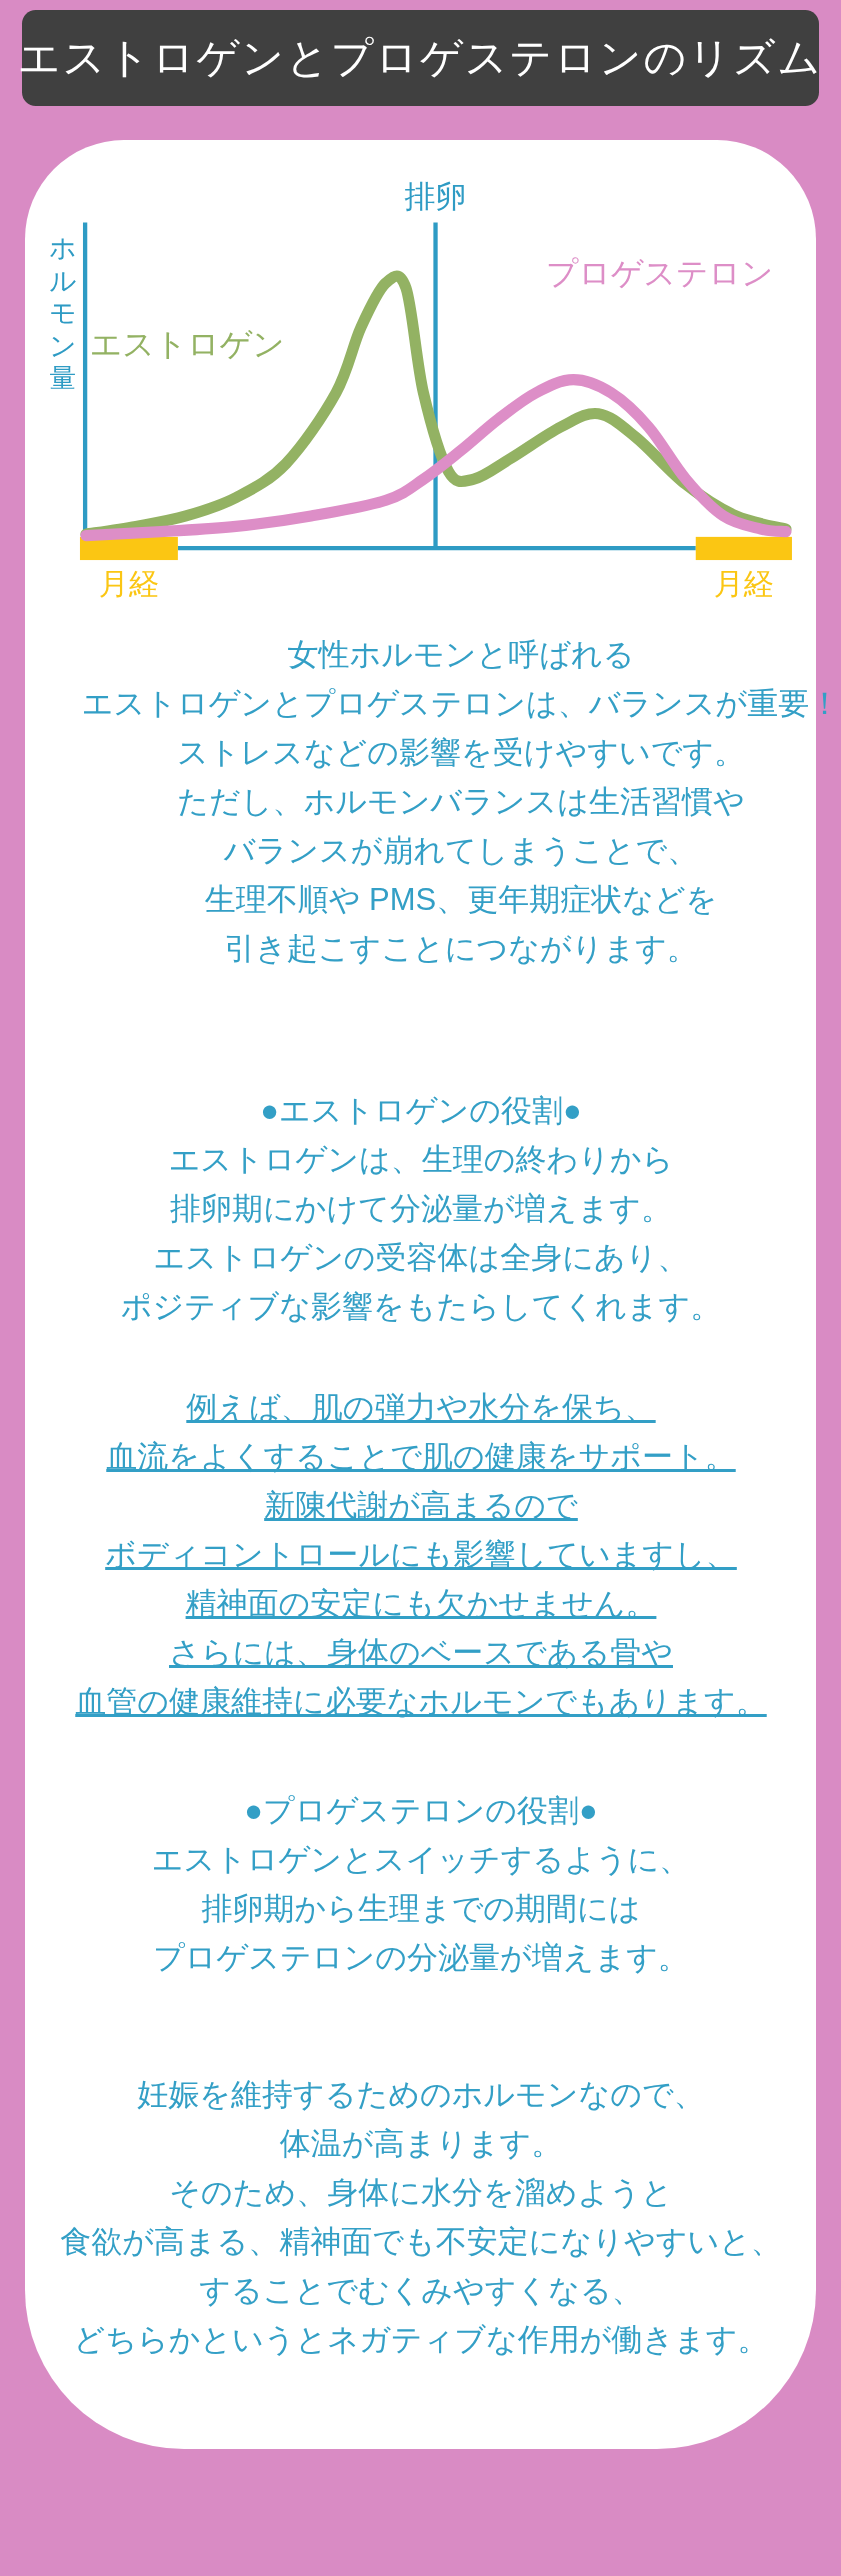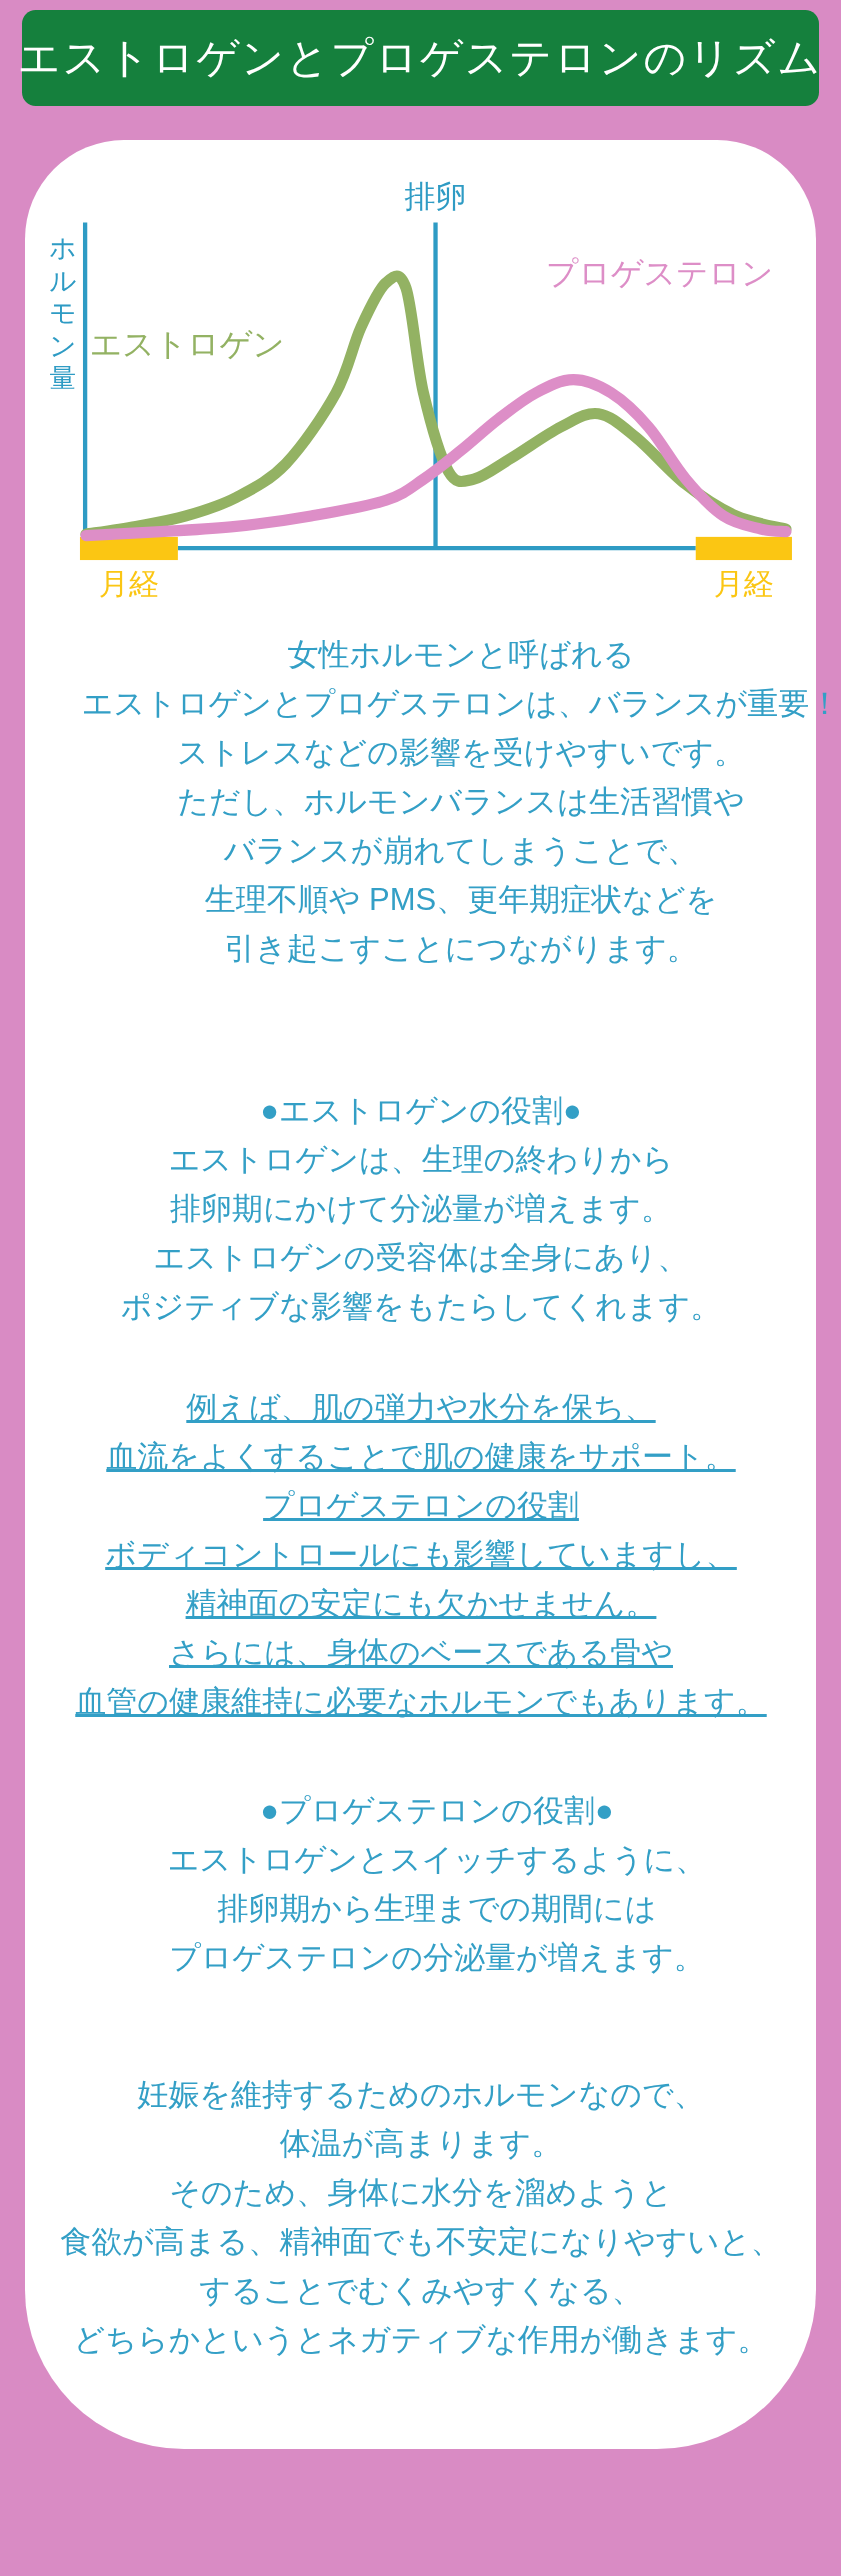--- a/index.html
+++ b/index.html
@@ -3,21 +3,21 @@
 <meta charset="utf-8">
 <style>
   html,body{margin:0;padding:0;}
   body{
     width:841px;height:2576px;position:relative;overflow:hidden;
     background:#D98BC4;
     font-family:"Liberation Sans", sans-serif;
   }
   .banner{
     position:absolute;left:21.5px;top:10.3px;width:797px;height:96px;
-    background:#15803d;border-radius:13.7px;
+    background:#404040;border-radius:13.7px;
     display:flex;align-items:center;justify-content:center;
   }
   .banner-text{
     color:#FFFFFF;font-size:42px;letter-spacing:1.7px;white-space:nowrap;
   }
   .card{
     position:absolute;left:25px;top:140px;width:791px;height:2309px;
     background:#FFFFFF;
     border-radius:99px 99px 159px 159px;
   }
@@ -77,27 +77,27 @@
 <div class="para" id="para-1" style="top:1086px;">
     <div>●エストロゲンの役割●</div>
     <div>エストロゲンは、生理の終わりから</div>
     <div>排卵期にかけて分泌量が増えます。</div>
     <div>エストロゲンの受容体は全身にあり、</div>
     <div>ポジティブな影響をもたらしてくれます。</div>
   </div>
 <div class="para" id="para-2" style="top:1383px;text-decoration:underline;">
     <div>例えば、肌の弾力や水分を保ち、</div>
     <div>血流をよくすることで肌の健康をサポート。</div>
-    <div>プロゲステロンの役割</div>
+    <div>新陳代謝が高まるので</div>
     <div>ボディコントロールにも影響していますし、</div>
     <div>精神面の安定にも欠かせません。</div>
     <div>さらには、身体のベースである骨や</div>
     <div>血管の健康維持に必要なホルモンでもあります。</div>
   </div>
-<div class="para" id="para-3" style="top:1786px;padding-left:16px;">
+<div class="para" id="para-3" style="top:1786px;">
     <div>●プロゲステロンの役割●</div>
     <div>エストロゲンとスイッチするように、</div>
     <div>排卵期から生理までの期間には</div>
     <div>プロゲステロンの分泌量が増えます。</div>
   </div>
 <div class="para" id="para-4" style="top:2047px;margin-top:23px;">
     <div>妊娠を維持するためのホルモンなので、</div>
     <div>体温が高まります。</div>
     <div>そのため、身体に水分を溜めようと</div>
     <div>食欲が高まる、精神面でも不安定になりやすいと、</div>

